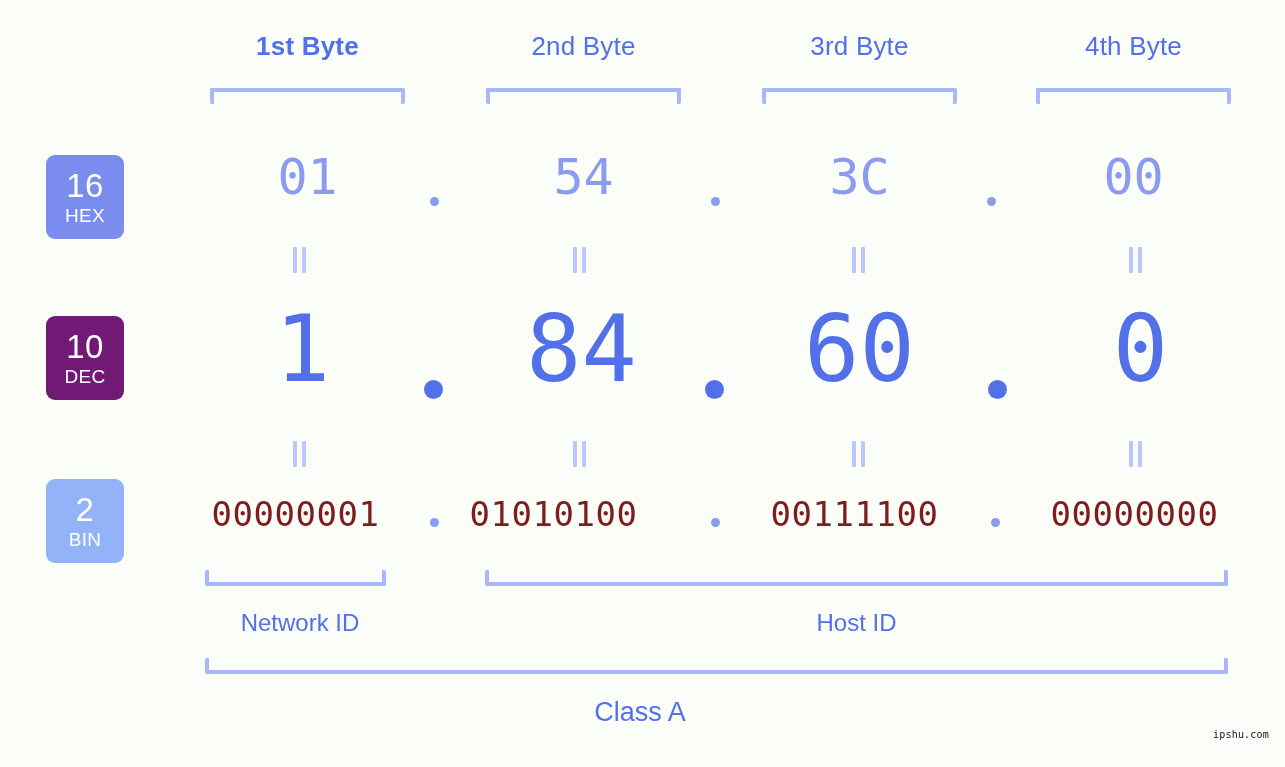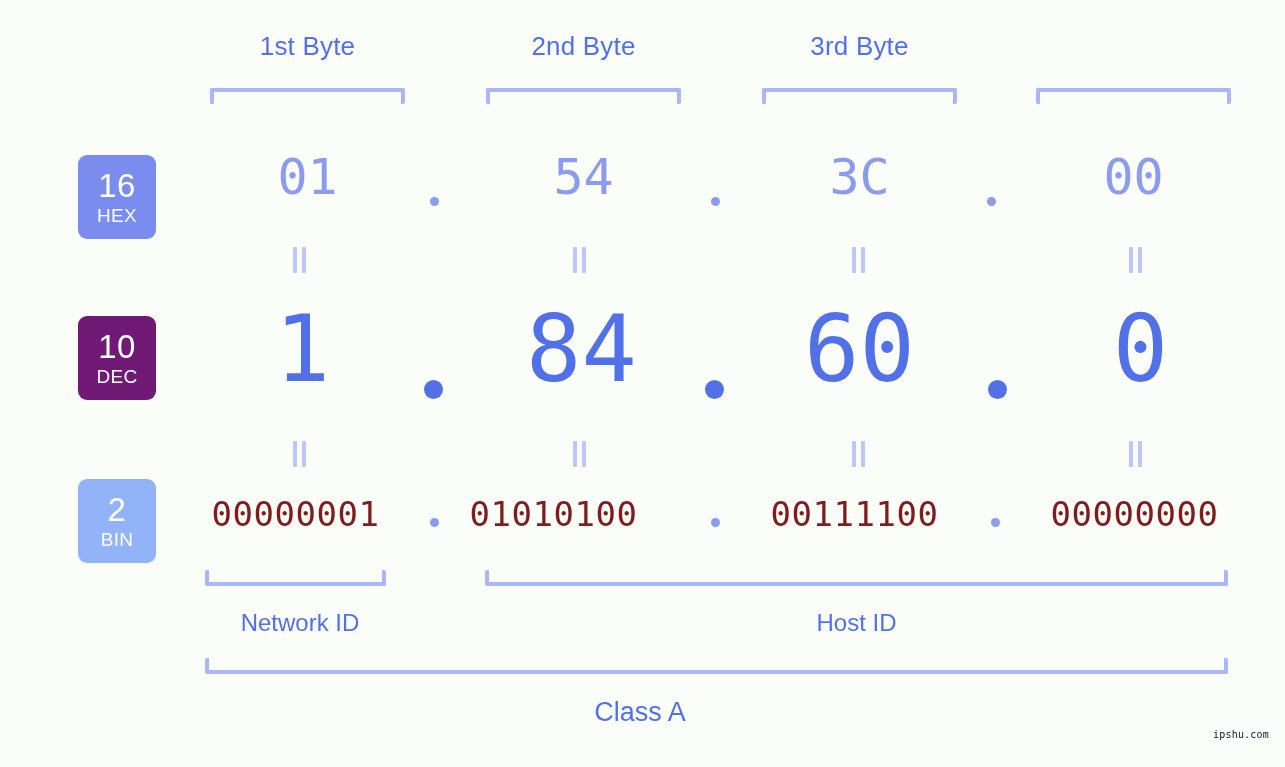--- a/index.html
+++ b/index.html
@@ -53,21 +53,20 @@
     left: 46px;
     width: 78px;
     border-radius: 9px;
     color: #ffffff;
     text-align: center;
     display: flex;
     flex-direction: column;
     justify-content: center;
     align-items: center;
     line-height: 1;
-    margin-left: 32px;
   }
   .badge .num {
     font-size: 33px;
     font-weight: 400;
     letter-spacing: .5px;
   }
   .badge .nm {
     font-size: 19px;
     font-weight: 400;
     margin-top: 4px;
@@ -167,23 +166,24 @@
     font-size: 10px;
     color: #0f172a;
     letter-spacing: .2px;
   }
 </style>
 </head>
 <body>
 
 <div class="stage">
 
-  <div class="byte-label" style="left:210px;width:195px;">1st Byte</div>
+  <div class="byte-label" style="left:210px;width:195px;font-weight:bold;">1st Byte</div>
   <div class="byte-label" style="left:486px;width:195px;">2nd Byte</div>
   <div class="byte-label" style="left:762px;width:195px;">3rd Byte</div>
+  <div class="byte-label" style="left:1036px;width:195px;">4th Byte</div>
 
   <div class="bracket-down" style="left:210px;width:195px;top:88px;"></div>
   <div class="bracket-down" style="left:486px;width:195px;top:88px;"></div>
   <div class="bracket-down" style="left:762px;width:195px;top:88px;"></div>
   <div class="bracket-down" style="left:1036px;width:195px;top:88px;"></div>
 
   <div class="badge" id="badge-hex">
     <span class="num">16</span>
     <span class="nm">HEX</span>
   </div>

